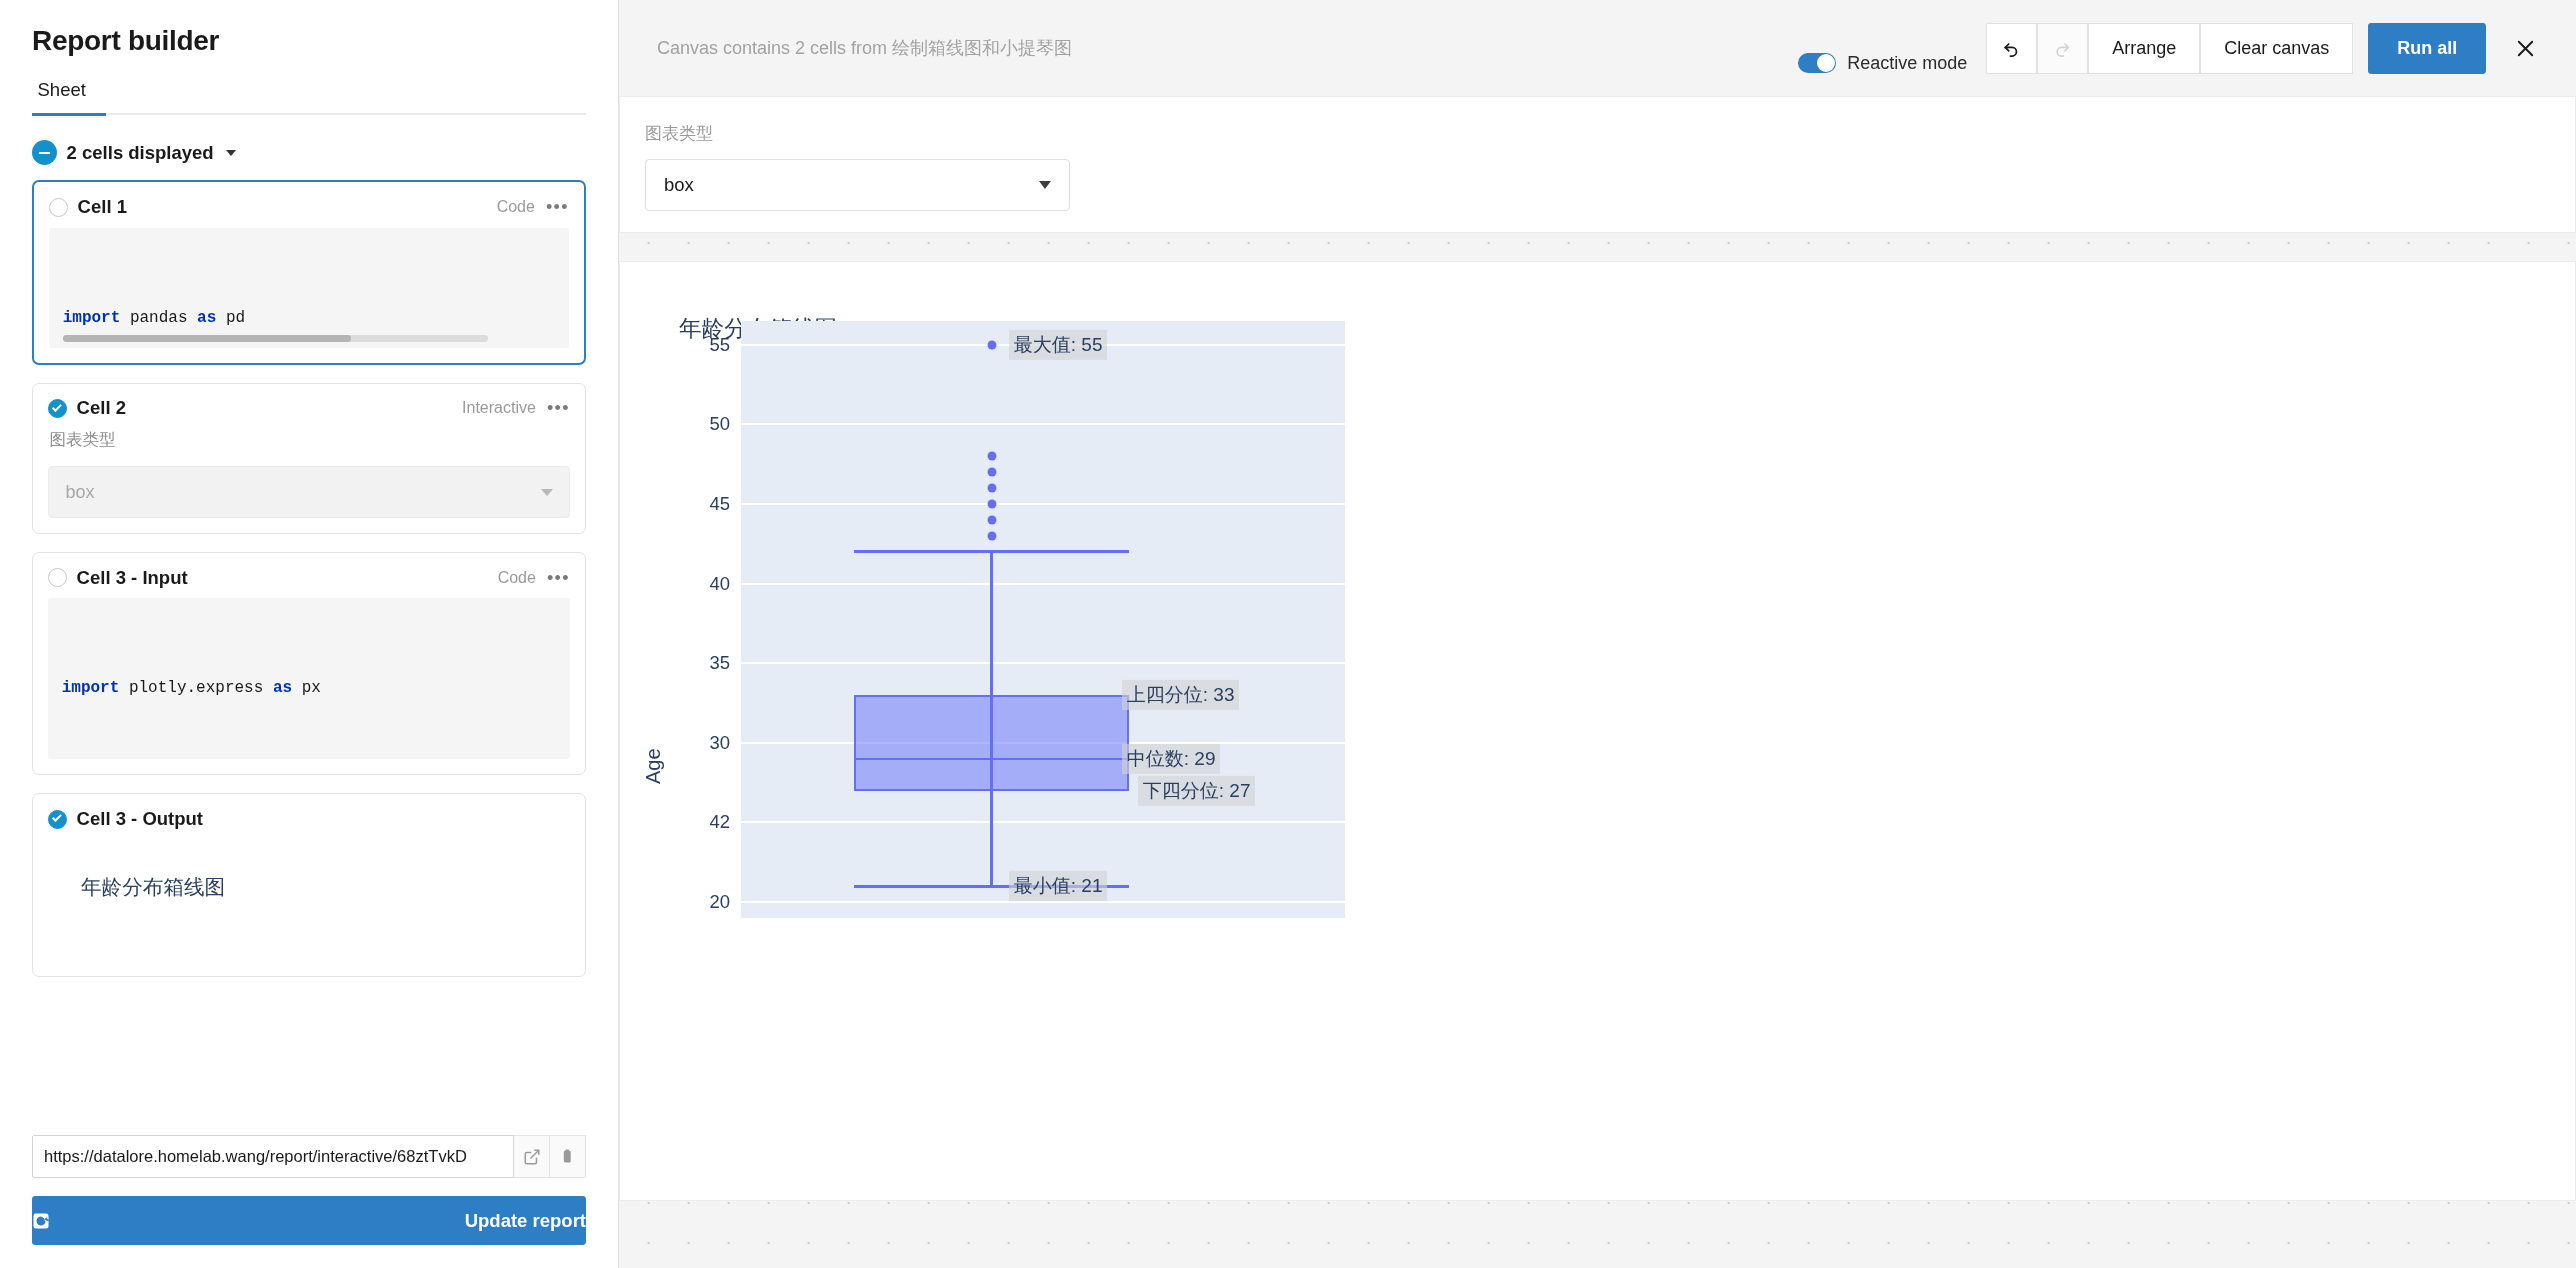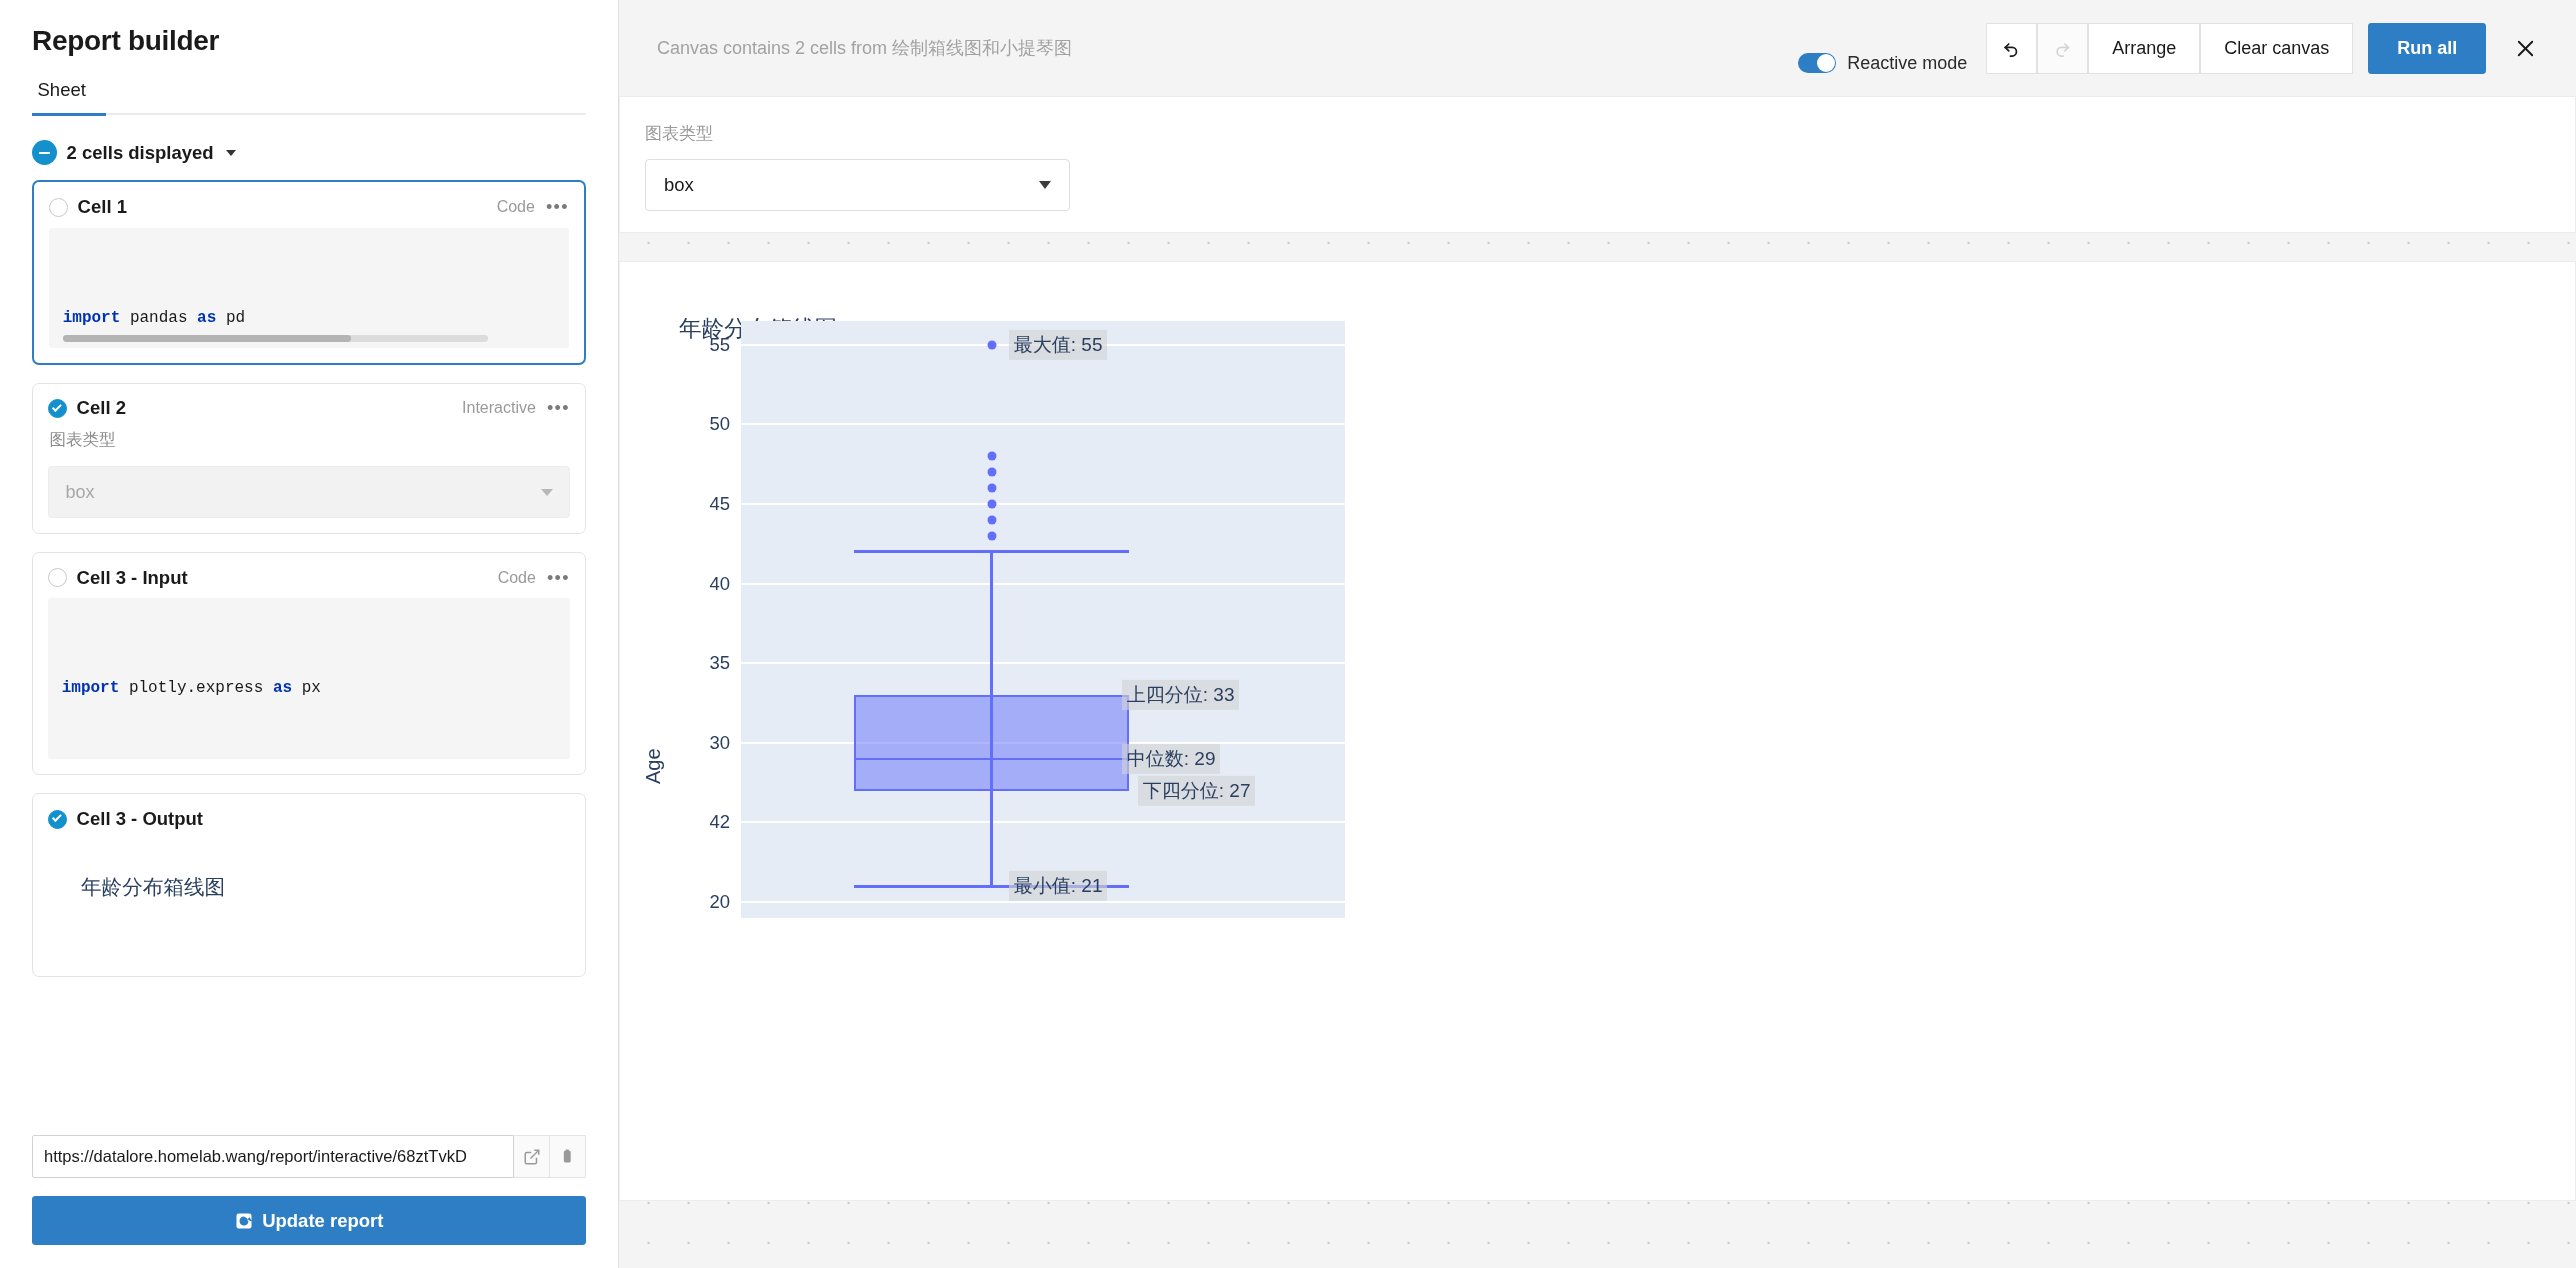--- a/index.html
+++ b/index.html
@@ -140,21 +140,21 @@
     overflow: hidden; white-space: nowrap; cursor: text;
   }
   .url-btn {
     width: 36px; display: flex; align-items: center; justify-content: center;
     background: #fafafa; border: 0.7px solid #e4e4e4; border-left: none;
     cursor: pointer;
   }
   .update-btn {
     margin-top: 18px; height: 49px; width: 100%;
     background: #2d7ec4; border-radius: 3.4px;
-    display: flex; align-items: center; justify-content: center; gap: 9.6px;
+    display: flex; align-items: center; justify-content: space-between; gap: 9.6px;
     color: #fff; font-size: 18.5px; font-weight: bold; cursor: pointer;
   }
 
   
   .right-panel {
     flex: 1 1 auto; height: 1268px; position: relative;
     background: #f4f4f4; display: flex; flex-direction: column;
   }
   .canvas-topbar {
     height: 96px; flex: 0 0 auto;

